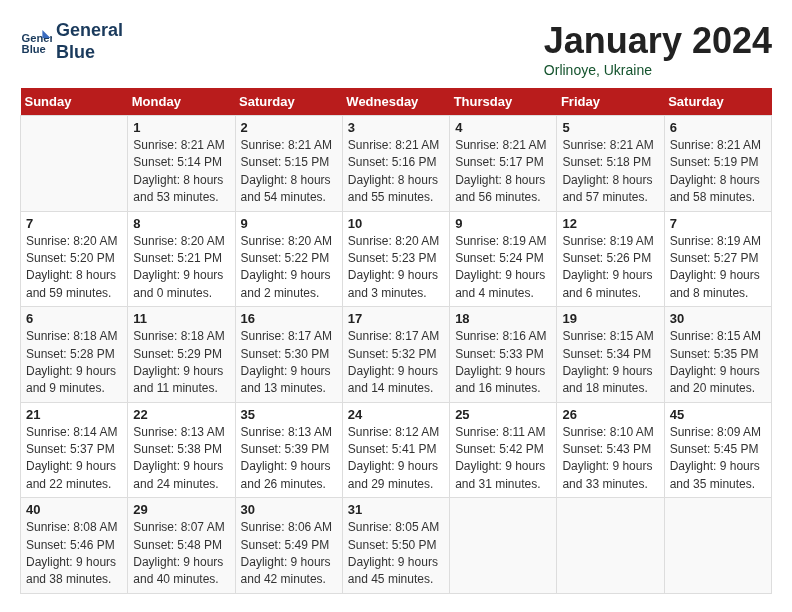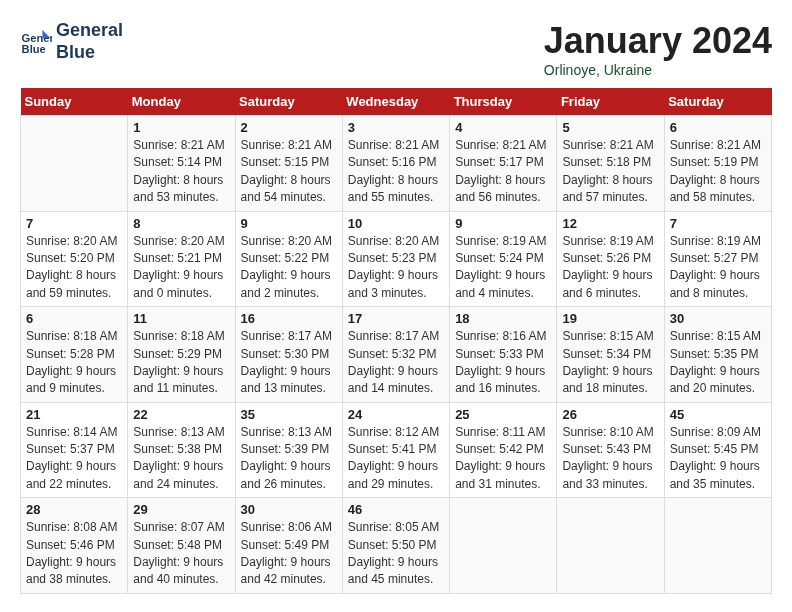--- a/index.html
+++ b/index.html
@@ -232,33 +232,33 @@
           <span class="day-number">26</span>
           <div class="day-info">Sunrise: 8:10 AM<br>Sunset: 5:43 PM<br>Daylight: 9 hours<br>and 33 minutes.</div>
         </td>
         <td>
           <span class="day-number">45</span>
           <div class="day-info">Sunrise: 8:09 AM<br>Sunset: 5:45 PM<br>Daylight: 9 hours<br>and 35 minutes.</div>
         </td>
       </tr>
       <tr>
         <td>
-          <span class="day-number">28</span>
+          <span class="day-number">40</span>
           <div class="day-info">Sunrise: 8:08 AM<br>Sunset: 5:46 PM<br>Daylight: 9 hours<br>and 38 minutes.</div>
         </td>
         <td>
           <span class="day-number">29</span>
           <div class="day-info">Sunrise: 8:07 AM<br>Sunset: 5:48 PM<br>Daylight: 9 hours<br>and 40 minutes.</div>
         </td>
         <td>
           <span class="day-number">30</span>
           <div class="day-info">Sunrise: 8:06 AM<br>Sunset: 5:49 PM<br>Daylight: 9 hours<br>and 42 minutes.</div>
         </td>
         <td>
-          <span class="day-number">46</span>
+          <span class="day-number">31</span>
           <div class="day-info">Sunrise: 8:05 AM<br>Sunset: 5:50 PM<br>Daylight: 9 hours<br>and 45 minutes.</div>
         </td>
         <td class="empty-cell"></td>
         <td class="empty-cell"></td>
         <td class="empty-cell"></td>
       </tr>
     </tbody>
 </table>
 
 </body></html>

